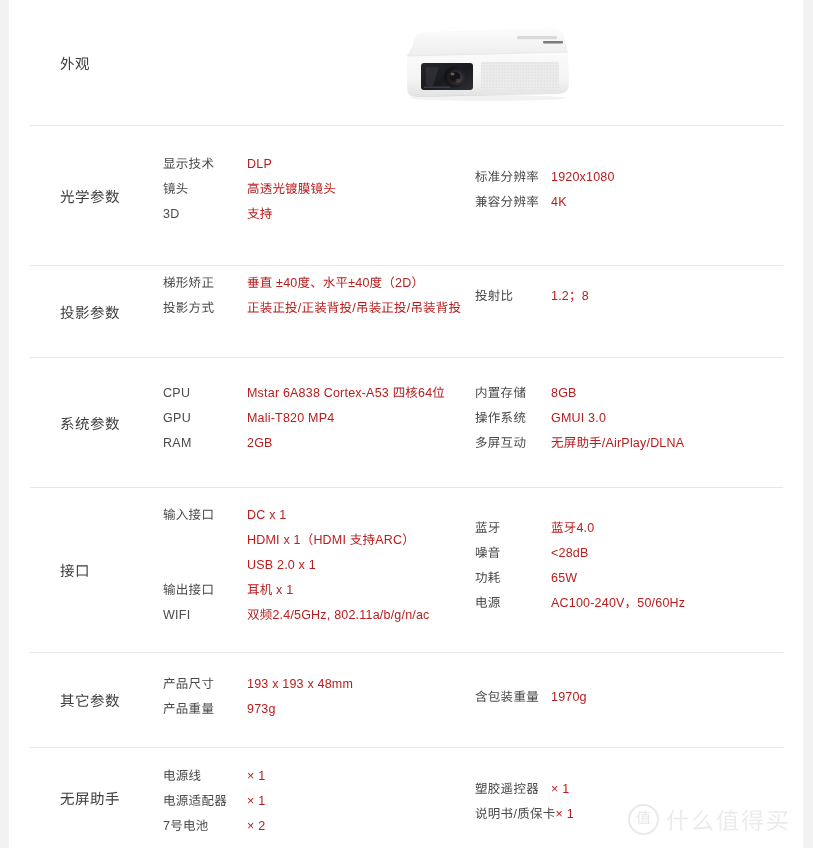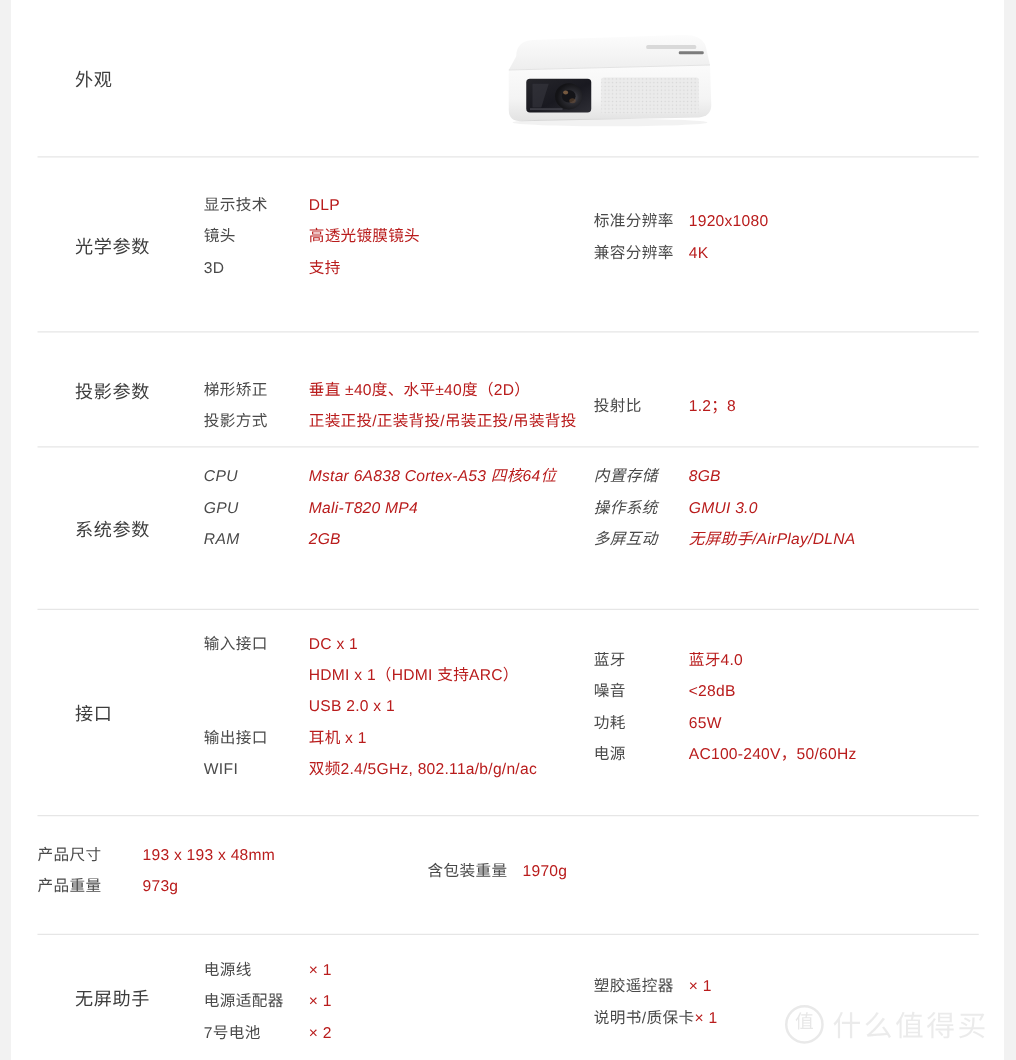--- a/index.html
+++ b/index.html
@@ -155,22 +155,22 @@
 
   
   .sec-optics  { height: 140px; }
   .sec-project { height: 92px; }
   .sec-system  { height: 130px; }
   .sec-ports   { height: 165px; }
   .sec-other   { height: 95px; }
   .sec-package { height: 101px; }
 
   .sec-optics  .cols { padding-top: 27px; }
-  .sec-project .cols { padding-top: 35px; }
-  .sec-system  .cols { padding-top: 12px; font-style: italic; }
+  .sec-project .cols { padding-top: 6px; }
+  .sec-system  .cols { padding-top: 24px; }
   .sec-ports   .cols { padding-top: 16px; }
   .sec-other   .cols { padding-top: 20px; }
   .sec-package .cols { padding-top: 17px; }
 </style>
 </head>
 <body>
 
 <div id="page">
 
   <div class="gutter left"></div>
@@ -365,20 +365,21 @@
           <div class="spec-row">
             <span class="spec-key">电源</span>
             <span class="spec-val">AC100-240V，50/60Hz</span>
           </div>
         </div>
       </div>
     </div>
 
     <div class="section sec-other">
       <div class="section-divider"></div>
+      <div class="section-title">其它参数</div>
       <div class="cols">
         <div class="col left-col">
           <div class="spec-row">
             <span class="spec-key">产品尺寸</span>
             <span class="spec-val">193 x 193 x 48mm</span>
           </div>
           <div class="spec-row">
             <span class="spec-key">产品重量</span>
             <span class="spec-val">973g</span>
           </div>

